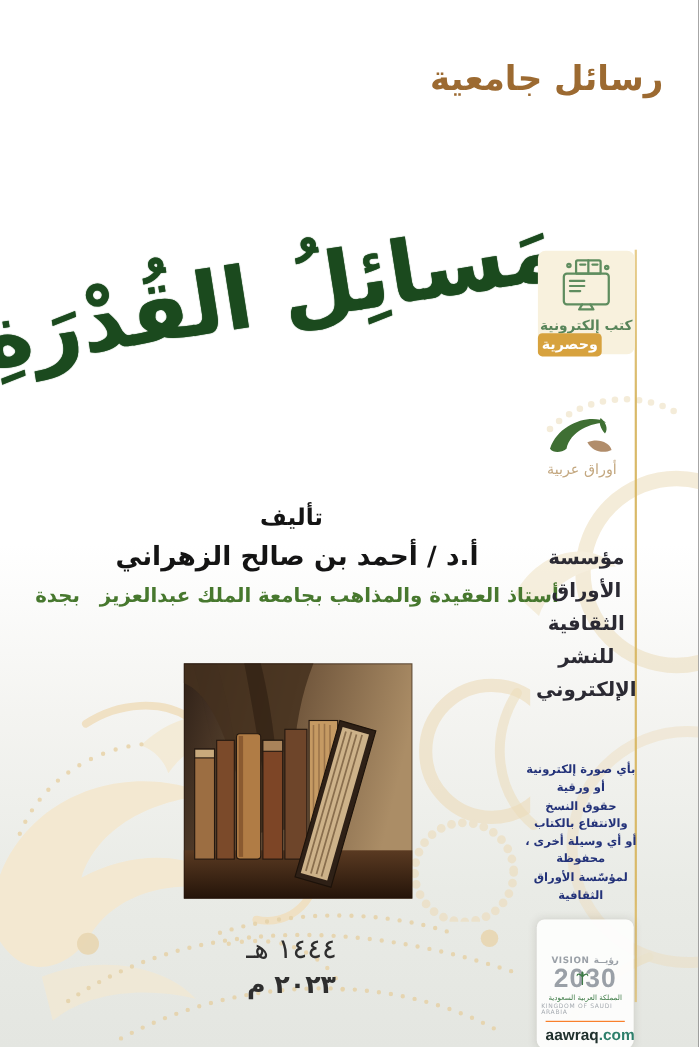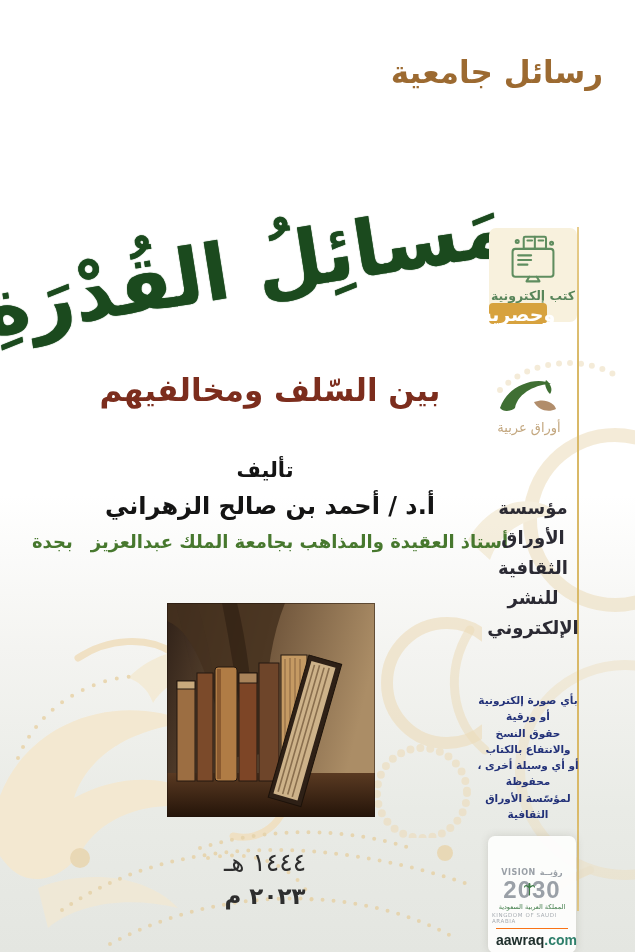--- a/index.html
+++ b/index.html
@@ -33,21 +33,21 @@
   .photo{position:absolute;left:167px;top:603px;width:208px;height:214px;}
   
   .gold-line{position:absolute;left:577px;top:227px;width:2px;height:684px;
     background:linear-gradient(180deg,#e7cd8d,#d9b968 20%,#d9b968 85%,#e7cd8d);}
   .ebook-card{position:absolute;left:489px;top:228px;width:88px;height:94px;
     background:#f8f1dd;border-radius:7px;display:flex;flex-direction:column;
     align-items:center;justify-content:flex-start;padding-top:6px;box-sizing:border-box;}
   .ebook-label{font-size:12.5px;font-weight:bold;color:#58855a;direction:rtl;margin-top:2px;}
   .excl-pill{position:absolute;left:489px;top:303px;width:58px;height:21px;
     background:#d7a23e;border-radius:4px;display:flex;align-items:center;justify-content:center;
-    font-size:19px;font-weight:bold;color:#ffffff;direction:rtl;}
+    font-size:13px;font-weight:bold;color:#ffffff;direction:rtl;}
   .pub-logo{position:absolute;left:489px;top:376px;width:80px;display:flex;
     flex-direction:column;align-items:center;}
   .pub-logo-name{font-size:13px;color:#c3a77f;direction:rtl;margin-top:2px;}
   .pub-words{position:absolute;left:485px;top:497px;width:96px;display:flex;
     flex-direction:column;align-items:center;gap:9px;direction:rtl;}
   .pub-words span{font-size:18px;font-weight:bold;color:#2b2a33;}
   .copyright{position:absolute;left:474px;top:692px;width:108px;text-align:center;
     direction:rtl;font-size:10.5px;font-weight:bold;color:#233279;line-height:1.55;}
   .vision-card{position:absolute;left:488px;top:836px;width:88px;
     background:rgba(253,253,252,.96);border-radius:7px;box-shadow:0 0 8px rgba(90,85,70,.18);
@@ -118,21 +118,20 @@
       <circle cx="395" cy="35" r="8"></circle>
     </g>
   </svg>
 
   <div class="series">رسائل جامعية</div>
 
   <div class="title-wrap">
     <div class="title">مَسائِلُ القُدْرَةِ</div>
   </div>
 
-  <div class="subtitle">بين السّلف ومخالفيهم</div>
 
   <div class="byline">تأليف</div>
   <div class="author">أ.د / أحمد بن صالح الزهراني</div>
   <div class="affil">
     <span>أستاذ العقيدة والمذاهب بجامعة الملك عبدالعزيز</span>
     <span>بجدة</span>
   </div>
 
   <svg class="photo" viewBox="0 0 208 214" width="208" height="214">
     <defs>

